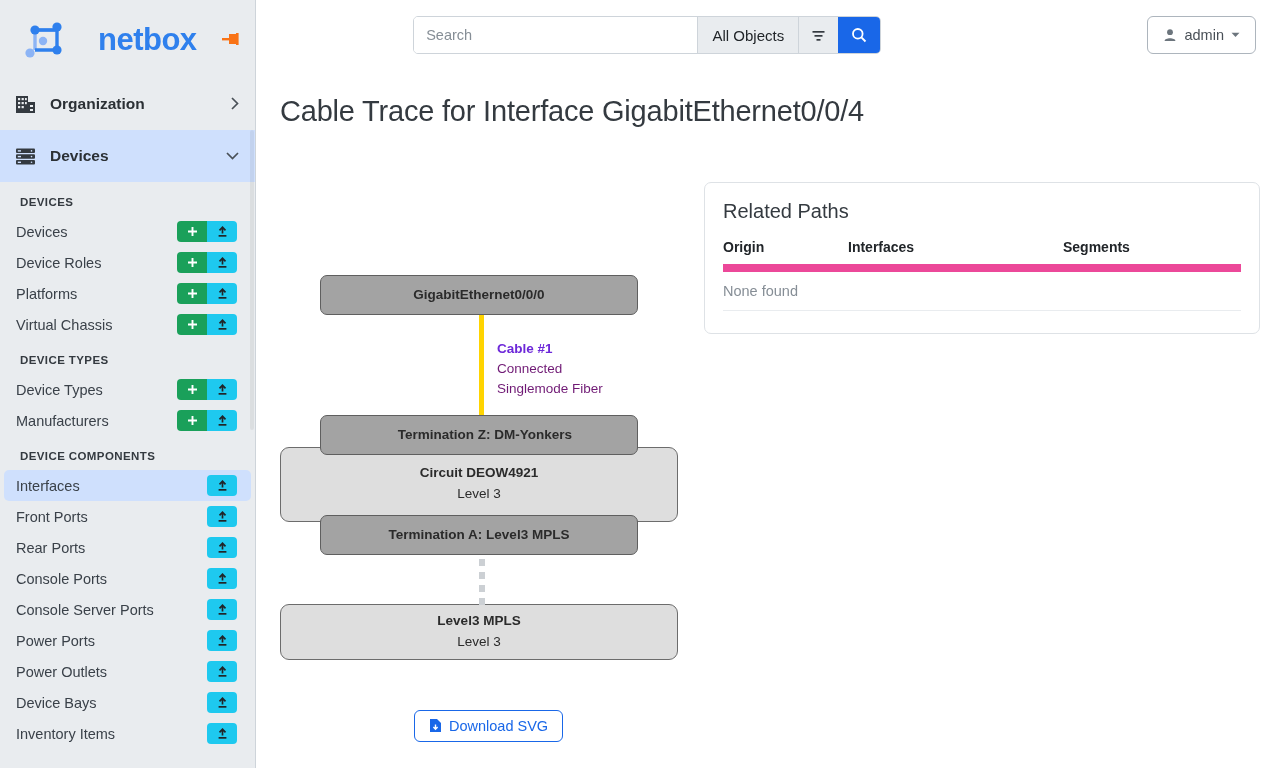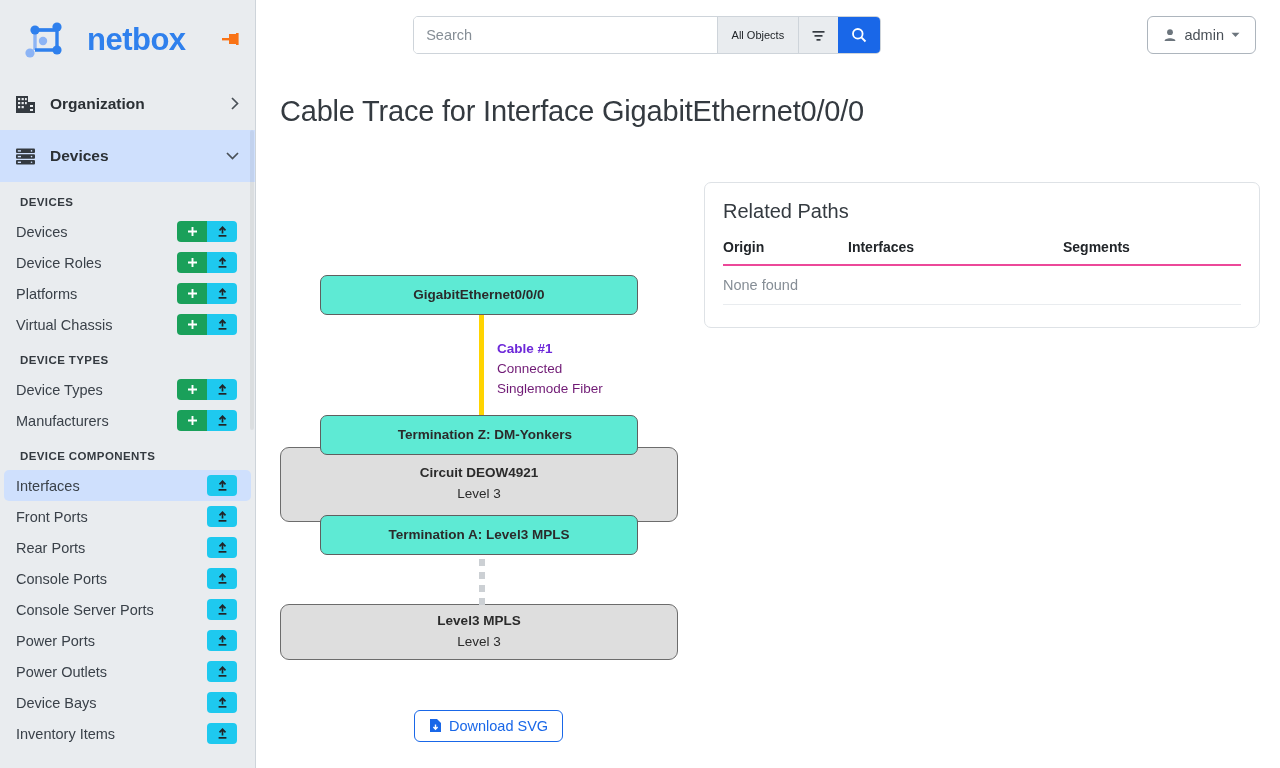--- a/index.html
+++ b/index.html
@@ -21,21 +21,21 @@
     border-right: 1px solid #ced4da;
     overflow: hidden;
     position: relative;
   }
   .brand-row {
     height: 78px;
     display: flex; align-items: center;
     padding: 0 14px 0 22px;
     gap: 8px;
   }
-  .brand-logo { display: flex; align-items: center; gap: 7px; flex: 1; }
+  .brand-logo { display: flex; align-items: center; gap: 18px; flex: 1; }
   .brand-word {
     font-size: 31px; font-weight: 700; color: #2f80ed;
     letter-spacing: -0.5px; line-height: 1;
   }
   .pin-icon { width: 20px; height: 20px; flex: 0 0 auto; }
 
   .nav-group {
     height: 52px;
     display: flex; align-items: center;
     padding: 0 16px 0 12px;
@@ -98,21 +98,21 @@
   .search-input {
     flex: 1; border: none; outline: none;
     padding: 0 12px; font-size: 14.5px;
     font-family: "Liberation Sans", sans-serif;
     color: #212529; background: #fff;
   }
   .search-input::placeholder { color: #868e96; }
   .obj-select {
     display: flex; align-items: center; padding: 0 14px;
     background: #e9ecef; border-left: 1px solid #ced4da;
-    font-size: 11px; color: #212529; cursor: pointer; white-space: nowrap;
+    font-size: 15px; color: #212529; cursor: pointer; white-space: nowrap;
   }
   .filter-btn {
     width: 40px; display: flex; align-items: center; justify-content: center;
     background: #e9ecef; border-left: 1px solid #ced4da; cursor: pointer;
   }
   .search-btn {
     width: 42px; display: flex; align-items: center; justify-content: center;
     background: #1967e8; cursor: pointer;
   }
   .user-btn {
@@ -147,21 +147,21 @@
   .node-provider {
     background: #dedede; border: 1px solid #6c6c6c;
   }
   .node-title { font-size: 13.5px; font-weight: 700; line-height: 1.55; }
   .node-sub { font-size: 13.5px; font-weight: 400; line-height: 1.55; }
   .node-device .node-sub { color: #f2fbf2; }
   .node-provider .node-title, .node-provider .node-sub { color: #2b2b2b; }
 
   .term {
     position: absolute; left: 40px; width: 318px; height: 40px;
-    background: #5eead4; border: 1px solid #5f5f5f; border-radius: 7px;
+    background: #a3a3a3; border: 1px solid #5f5f5f; border-radius: 7px;
     display: flex; align-items: center; justify-content: center;
     font-size: 13.5px; font-weight: 700; color: #2b2b2b;
     z-index: 3;
   }
 
   .cable-line {
     position: absolute; width: 5px; background: #ffd400; z-index: 1;
   }
   .cable-label {
     position: absolute; text-align: left; z-index: 2;
@@ -187,21 +187,21 @@
   
   .panel {
     flex: 1; max-width: 566px; align-self: flex-start;
     border: 1px solid #dee2e6; border-radius: 7px;
     background: #fff; padding: 17px 18px 22px 18px;
   }
   .panel-title { font-size: 20px; color: #343a40; font-weight: 400; margin-bottom: 16px; }
   table.paths { width: 100%; border-collapse: collapse; }
   table.paths th {
     text-align: left; font-size: 14px; font-weight: 700; color: #212529;
-    padding: 0 0 9px 0; border-bottom: 2px solid #ec4899;
+    padding: 0 0 9px 0; border-bottom: 8px solid #ec4899;
   }
   table.paths td {
     font-size: 14.5px; color: #868e96;
     padding: 11px 0; border-bottom: 1px solid #e9ecef;
   }
 </style>
 </head>
 <body>
 
 <div class="app">
@@ -512,21 +512,21 @@
           <circle cx="7" cy="4.2" r="2.9" fill="#6c757d"></circle>
           <path d="M1.6 13 C1.6 9.4 12.4 9.4 12.4 13 Z" fill="#6c757d"></path>
         </svg>
         <span>admin</span>
         <svg width="9" height="6" viewBox="0 0 9 6">
           <path d="M0.5 0.8 L4.5 5 L8.5 0.8 Z" fill="#6c757d"></path>
         </svg>
       </div>
     </div>
 
-    <h1 class="page-title">Cable Trace for Interface GigabitEthernet0/0/0</h1>
+    <h1 class="page-title">Cable Trace for Interface GigabitEthernet0/0/4</h1>
 
     <div class="content">
 
       <div class="trace-col">
         <div class="trace-svg-wrap">
 
 
           <div class="term" style="top:93px;">
             <span>GigabitEthernet0/0/0</span>
           </div>

